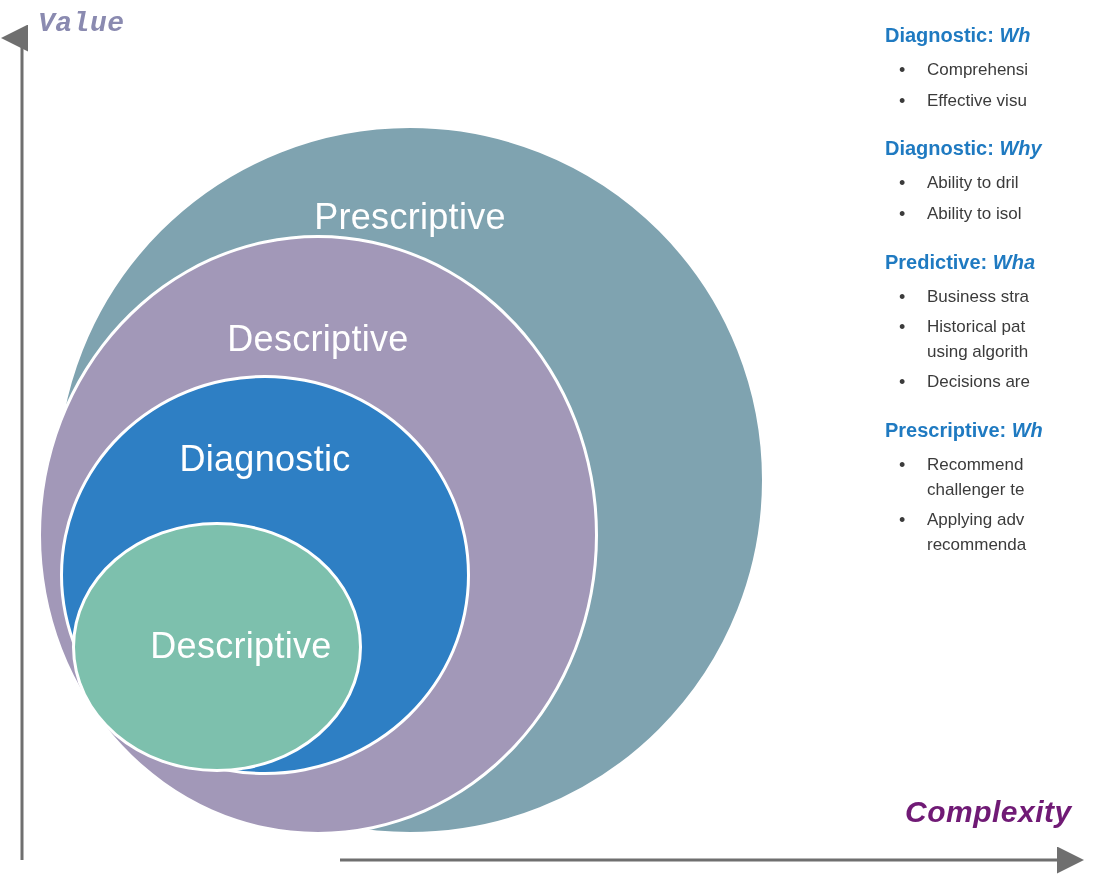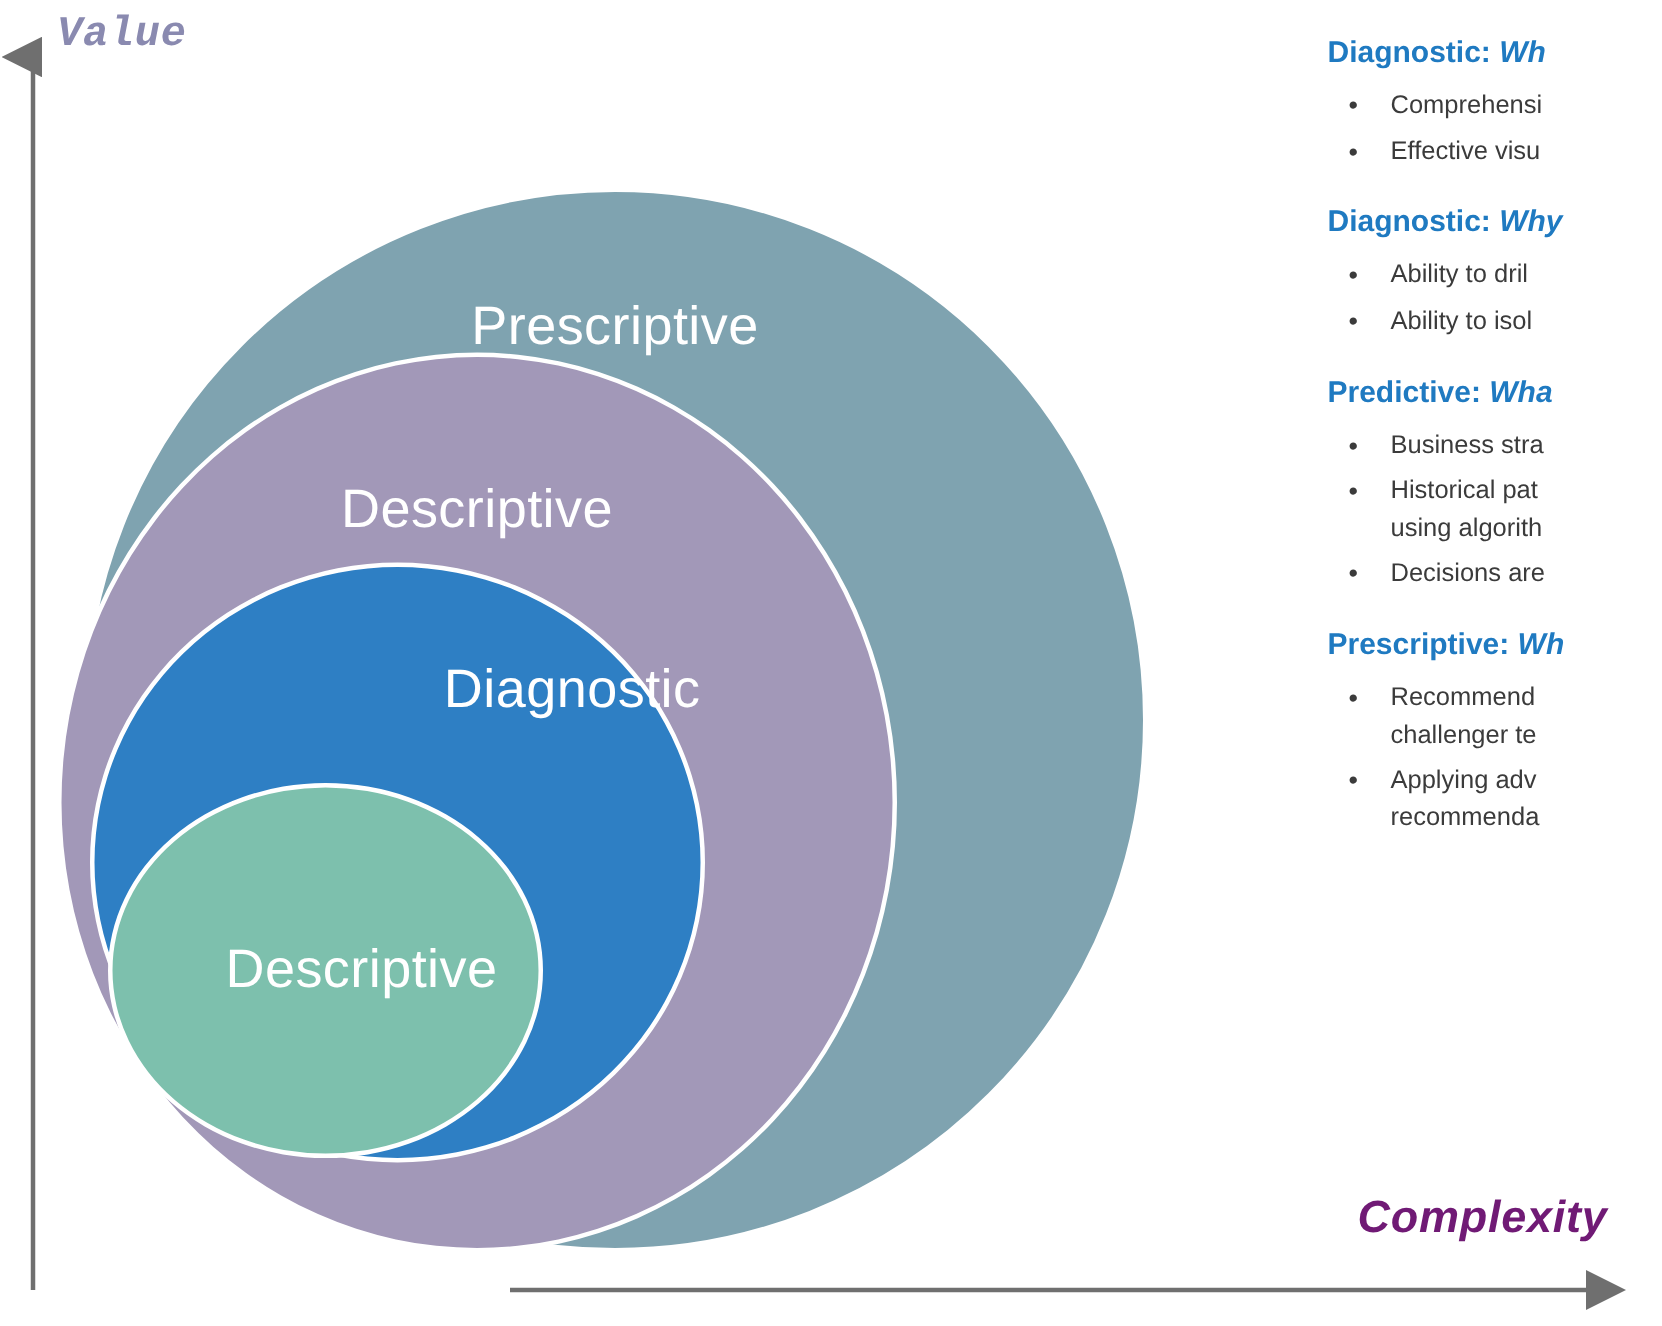--- a/index.html
+++ b/index.html
@@ -83,21 +83,21 @@
   }
   #label-predictive { top: 80px; }
 
   #circle-diagnostic {
     left: 60px;
     top: 375px;
     width: 410px;
     height: 400px;
     background: #2e7fc4;
   }
-  #label-diagnostic { top: 60px; text-align: right; }
+  #label-diagnostic { top: 60px; }
 
   #circle-descriptive {
     left: 72px;
     top: 522px;
     width: 290px;
     height: 250px;
     background: #7dc0ad;
   }
   #label-descriptive { top: 100px; padding-left: 24px; }
 

